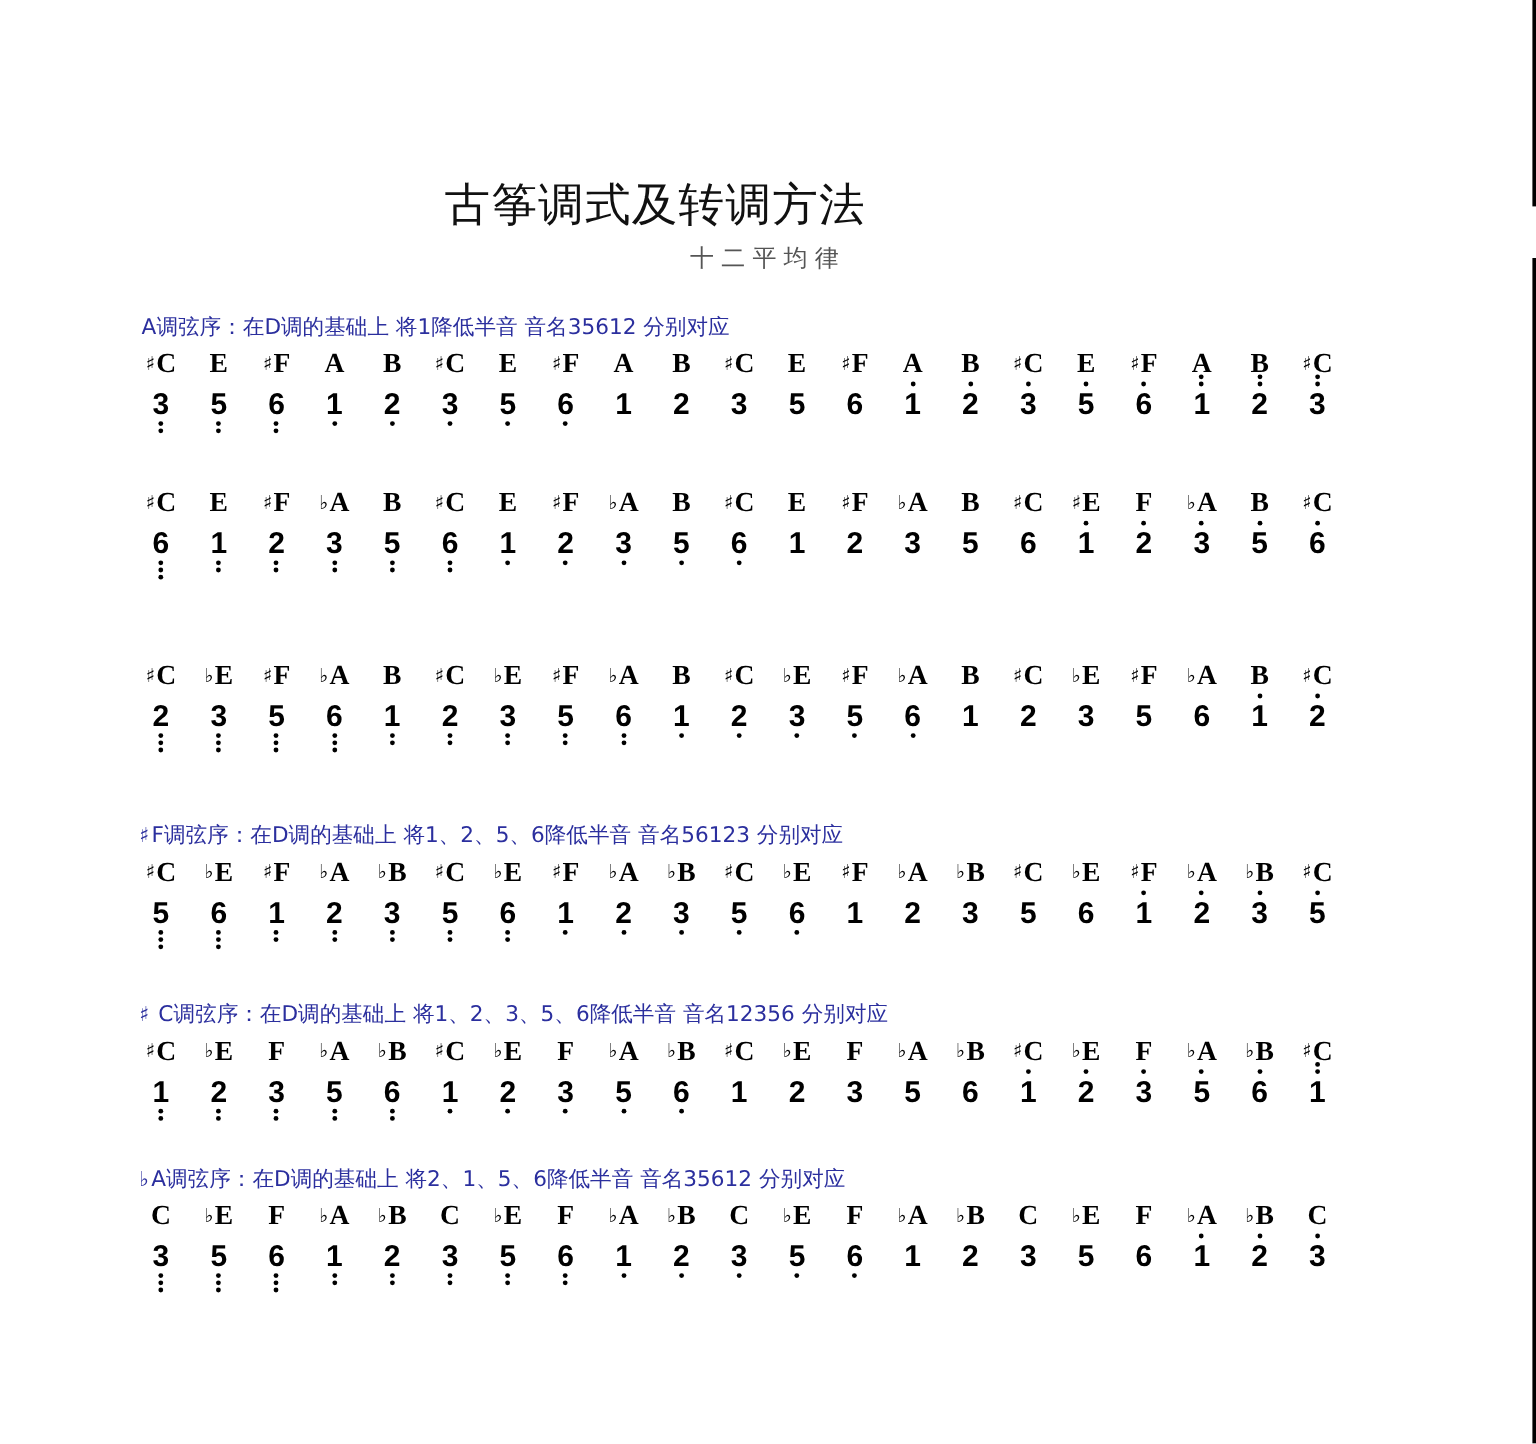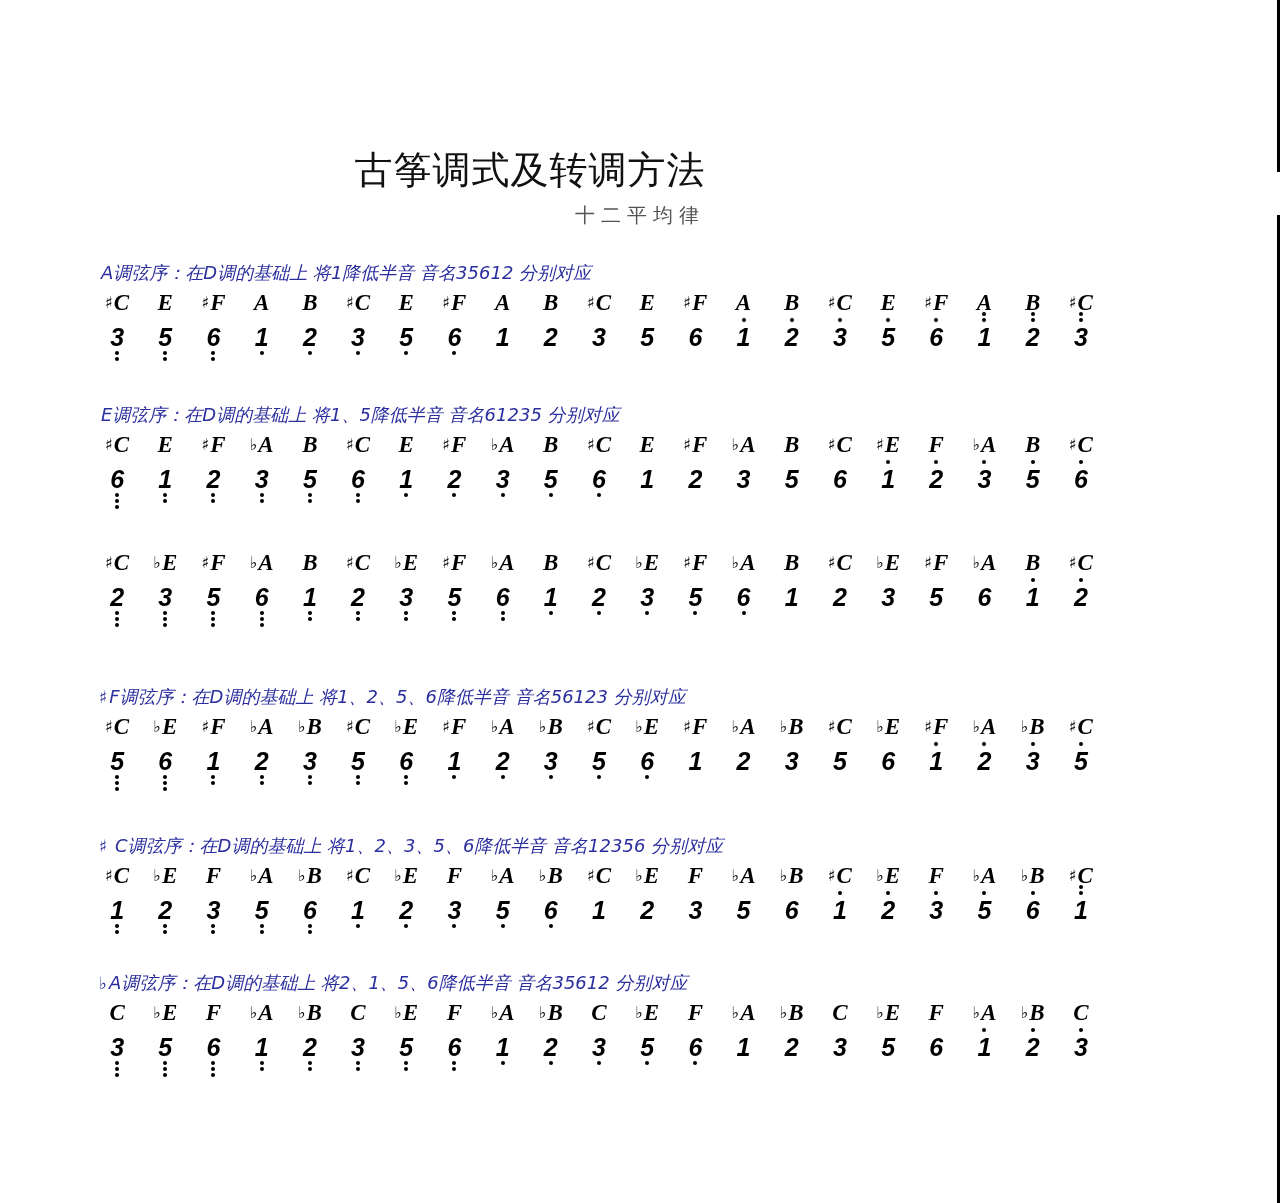--- a/index.html
+++ b/index.html
@@ -1,22 +1,22 @@
 <!DOCTYPE html>
 <html><head>
 <meta charset="utf-8">
 <style>
   html, body { margin:0; padding:0; background:#ffffff; }
   body { width:1280px; height:1203px; position:relative; overflow:hidden; font-family:"DejaVu Sans", sans-serif; color:#000; }
   .edge-line { position:absolute; right:0; width:3px; background:#000; }
   .edge-top { top:0; height:172px; }
   .edge-bottom { top:215px; height:988px; }
-  .title { position:absolute; top:120px; left:0; width:1060px; text-align:center; font-size:38px; font-weight:normal; color:#111; letter-spacing:1px; font-family:"DejaVu Sans", sans-serif; }
+  .title { position:absolute; top:120px; left:16px; width:1060px; text-align:center; font-size:38px; font-weight:normal; color:#111; letter-spacing:1px; font-family:"DejaVu Sans", sans-serif; }
   .subtitle { position:absolute; top:202px; left:0; width:1280px; text-align:center; font-size:20px; color:#555; letter-spacing:6px; font-family:Liberation Mono, monospace; }
-  .section { position:absolute; left:93px; width:1010px;font-style:italic; }
+  .section { position:absolute; left:110px; width:1010px; }
   .heading { font-size:18px; color:#2b2f9e; height:26px; line-height:26px; padding-left:6px; white-space:nowrap; font-family:"DejaVu Sans", sans-serif; }
   .heading .acc { color:#2b2f9e; font-size:17px; margin-right:2px; }
   .row { display:flex; }
   .cell { width:48.2px; text-align:center; flex:0 0 48.2px; }
   .note-name { font-family:"Liberation Serif", "DejaVu Serif", serif; font-weight:bold; font-size:23px; height:34px; line-height:34px; white-space:nowrap; }
   .note-name .sh, .note-name .fl { font-family:"DejaVu Sans", sans-serif; font-weight:normal; font-size:16px; margin-right:1px; vertical-align:2px; }
   .num-wrap { position:relative; height:58px; }
   .dots-above { position:absolute; left:0; right:0; top:-2px; line-height:5px; }
   .digit { position:absolute; left:0; right:0; top:2px; font-family:"Liberation Sans", "DejaVu Sans", sans-serif; font-weight:bold; font-size:25px; line-height:30px; }
   .dots-below { position:absolute; left:0; right:0; top:31px; line-height:5px; }
@@ -197,21 +197,20 @@
           <span class="dot"></span>
           <span class="dot"></span>
         </div>
         <div class="digit">3</div>
         <div class="dots-below"></div>
       </div>
     </div>
 </div>
 
 <div class="section" style="top:402px">
-  <div class="heading"><span class="acc"></span><span>E调弦序：在D调的基础上 将1、5降低半音 音名61235 分别对应</span></div>
   <div class="row names">
       <div class="cell note-name"><span class="sh">♯</span><span>C</span></div>
       <div class="cell note-name"><span>E</span></div>
       <div class="cell note-name"><span class="sh">♯</span><span>F</span></div>
       <div class="cell note-name"><span class="fl">♭</span><span>A</span></div>
       <div class="cell note-name"><span>B</span></div>
       <div class="cell note-name"><span class="sh">♯</span><span>C</span></div>
       <div class="cell note-name"><span>E</span></div>
       <div class="cell note-name"><span class="sh">♯</span><span>F</span></div>
       <div class="cell note-name"><span class="fl">♭</span><span>A</span></div>

